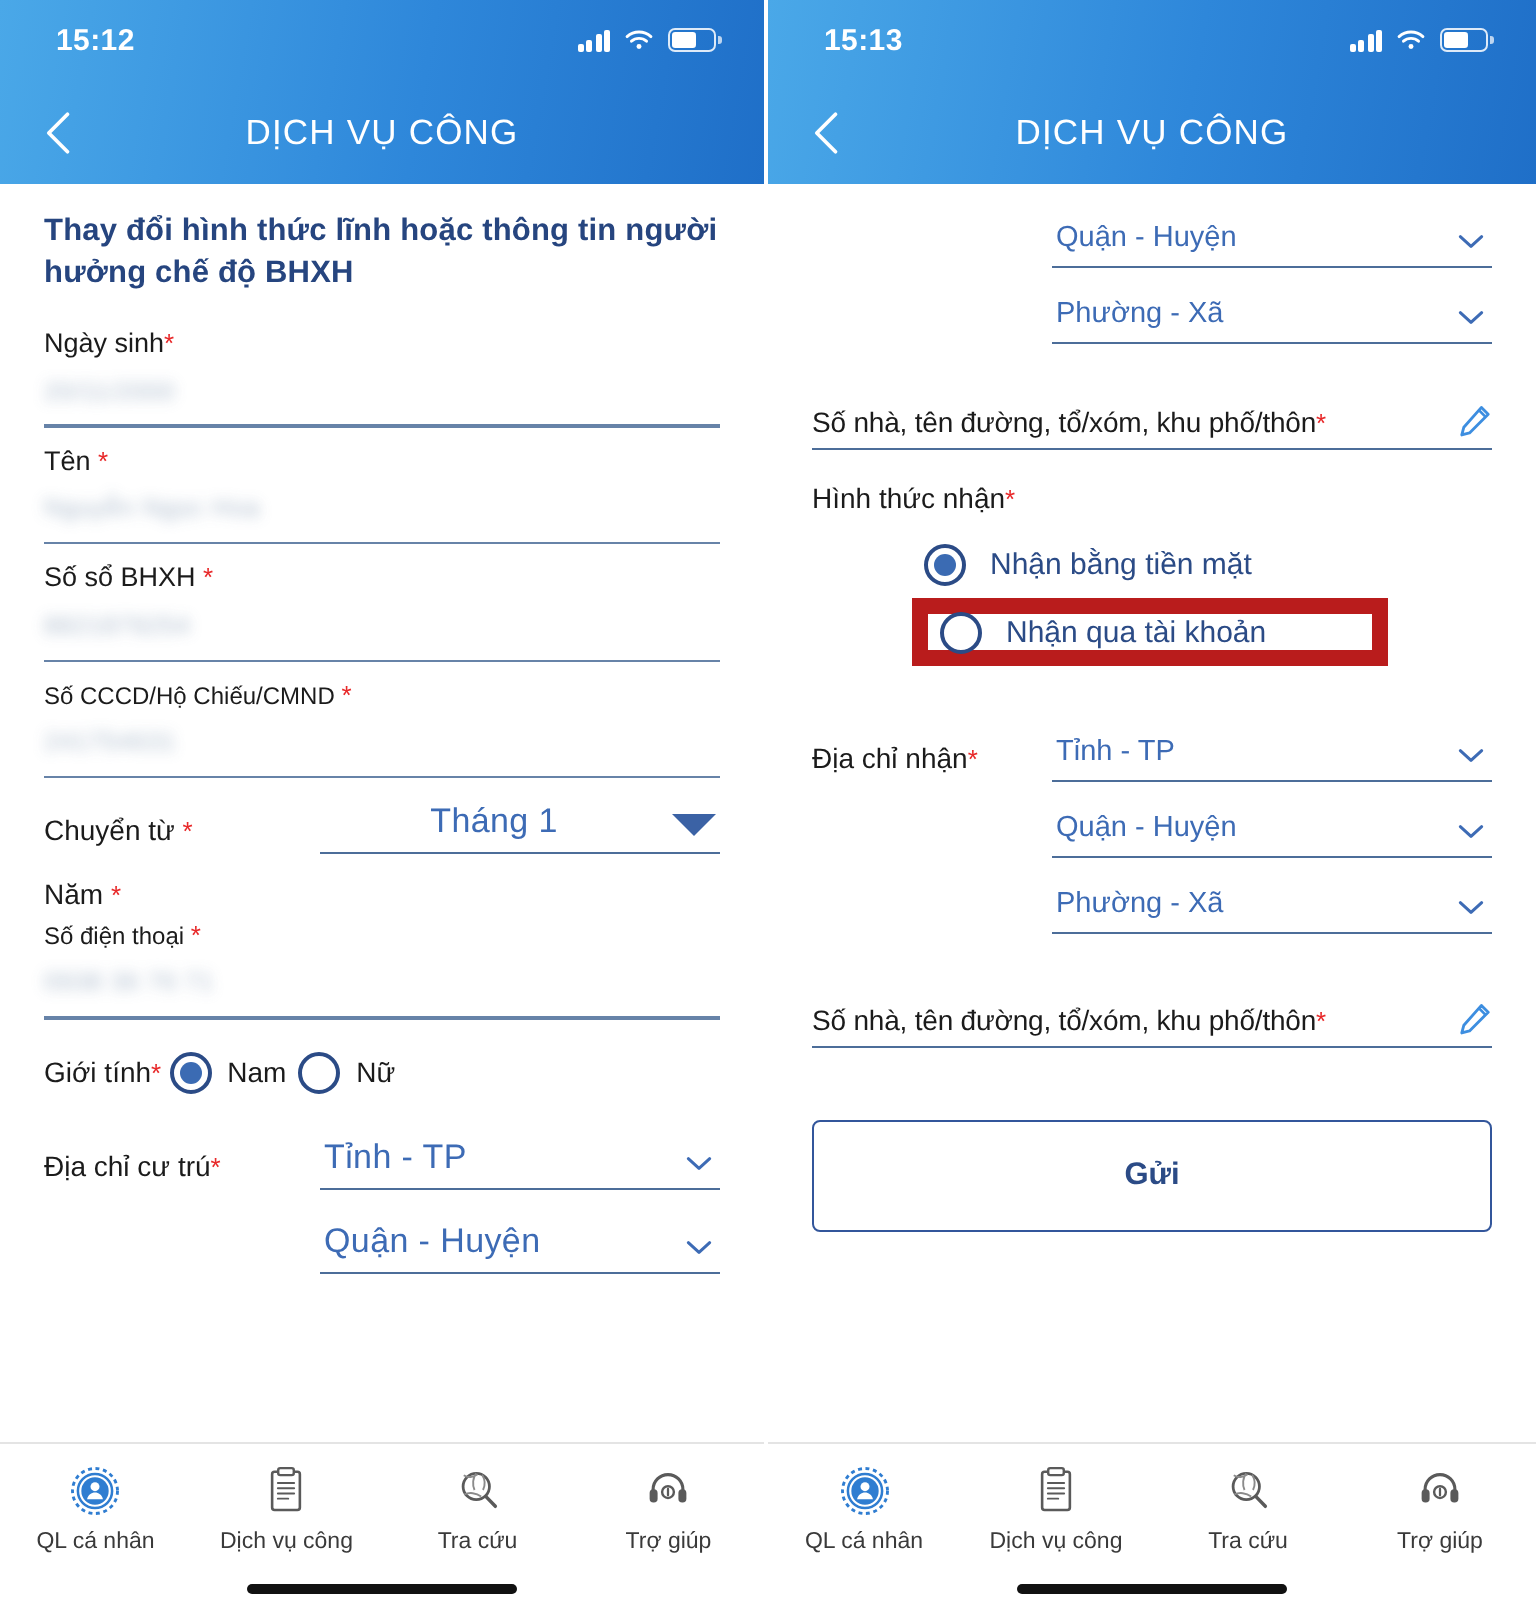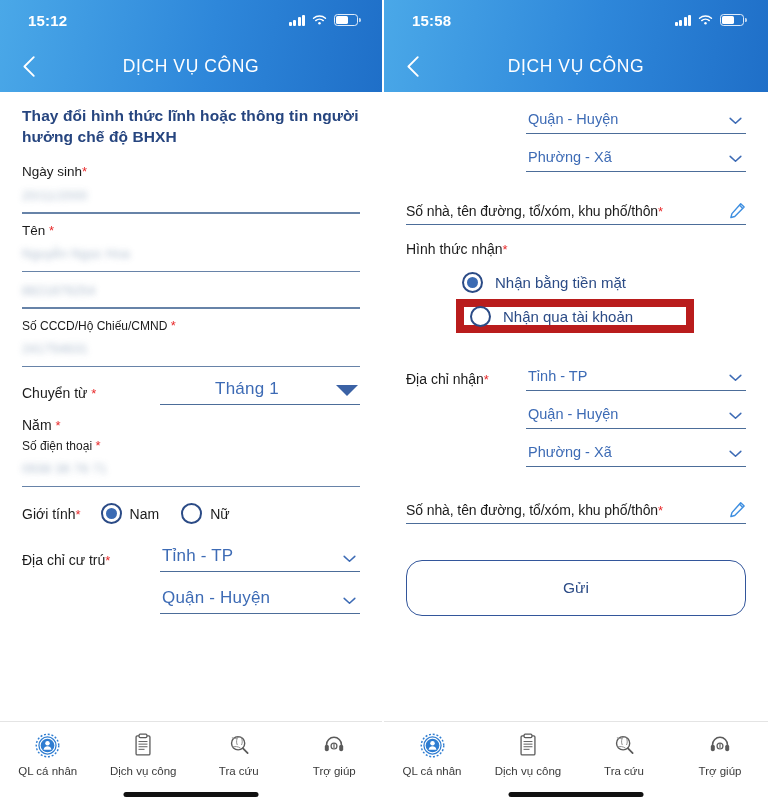--- a/index.html
+++ b/index.html
@@ -195,21 +195,21 @@
     position: absolute;
     right: 4px; bottom: 8px;
     width: 13px; height: 8px;
   }
   .caret-thin svg { display: block; }
 
   
   .radio-row {
     display: flex;
     align-items: center;
-    gap: 16px;
+    gap: 0;
     margin-top: 16px;
   }
   .radio-row .lbl {
     font-size: 14px;
     color: #1b1b1b;
     white-space: nowrap;
   }
   .radio {
     display: inline-flex;
     align-items: center;
@@ -291,29 +291,30 @@
     padding: 0 24px 5px 2px;
     cursor: pointer;
   }
   .dd-wide .dd-val { font-size: 14.5px; color: #3d6bb5; }
 
   .submit-wrap { margin-top: 36px; }
   .submit-btn {
     width: 100%;
     height: 56px;
     border: 1.8px solid #33569b;
-    border-radius: 16px;
+    border-radius: 4px;
     background: #fff;
     color: #2b4b86;
     font-size: 15.5px;
     font-family: inherit;
     cursor: pointer;
     display: flex;
     align-items: center;
     justify-content: center;
+    font-weight: bold;
   }
 
   
   .tabbar {
     flex: 0 0 86px;
     border-top: 1px solid #e4e4e4;
     display: flex;
     align-items: flex-start;
     padding-top: 8px;
     background: #fff;
@@ -388,20 +389,21 @@
         <div class="underline"></div>
       </div>
 
       <div class="field">
         <div class="lbl"><span>Tên</span> <span class="req">*</span></div>
         <div class="val-blur">Nguyễn Ngọc Hoa</div>
         <div class="underline"></div>
       </div>
 
       <div class="field">
+        <div class="lbl"><span>Số sổ BHXH</span> <span class="req">*</span></div>
         <div class="val-blur">8821879254</div>
         <div class="underline"></div>
       </div>
 
       <div class="field">
         <div class="lbl small"><span>Số CCCD/Hộ Chiếu/CMND</span> <span class="req">*</span></div>
         <div class="val-blur">241754631</div>
         <div class="underline"></div>
       </div>
 
@@ -508,21 +510,21 @@
         <span class="tlbl">Trợ giúp</span>
       </div>
     </div>
     <div class="home-indicator"></div>
   </div>
 
   <div class="phone right">
 
     <div class="header">
       <div class="statusbar">
-        <div class="clock">15:58</div>
+        <div class="clock">15:13</div>
         <div class="status-icons">
           <span class="sig">
               <i></i>
               <i></i>
               <i></i>
               <i></i>
             </span>
           <span class="wifi">
             <svg viewBox="0 0 16 12" width="15" height="11">
                 <path d="M8 10.4a1.35 1.35 0 1 0 0-2.7 1.35 1.35 0 0 0 0 2.7z" fill="#fff"></path>

